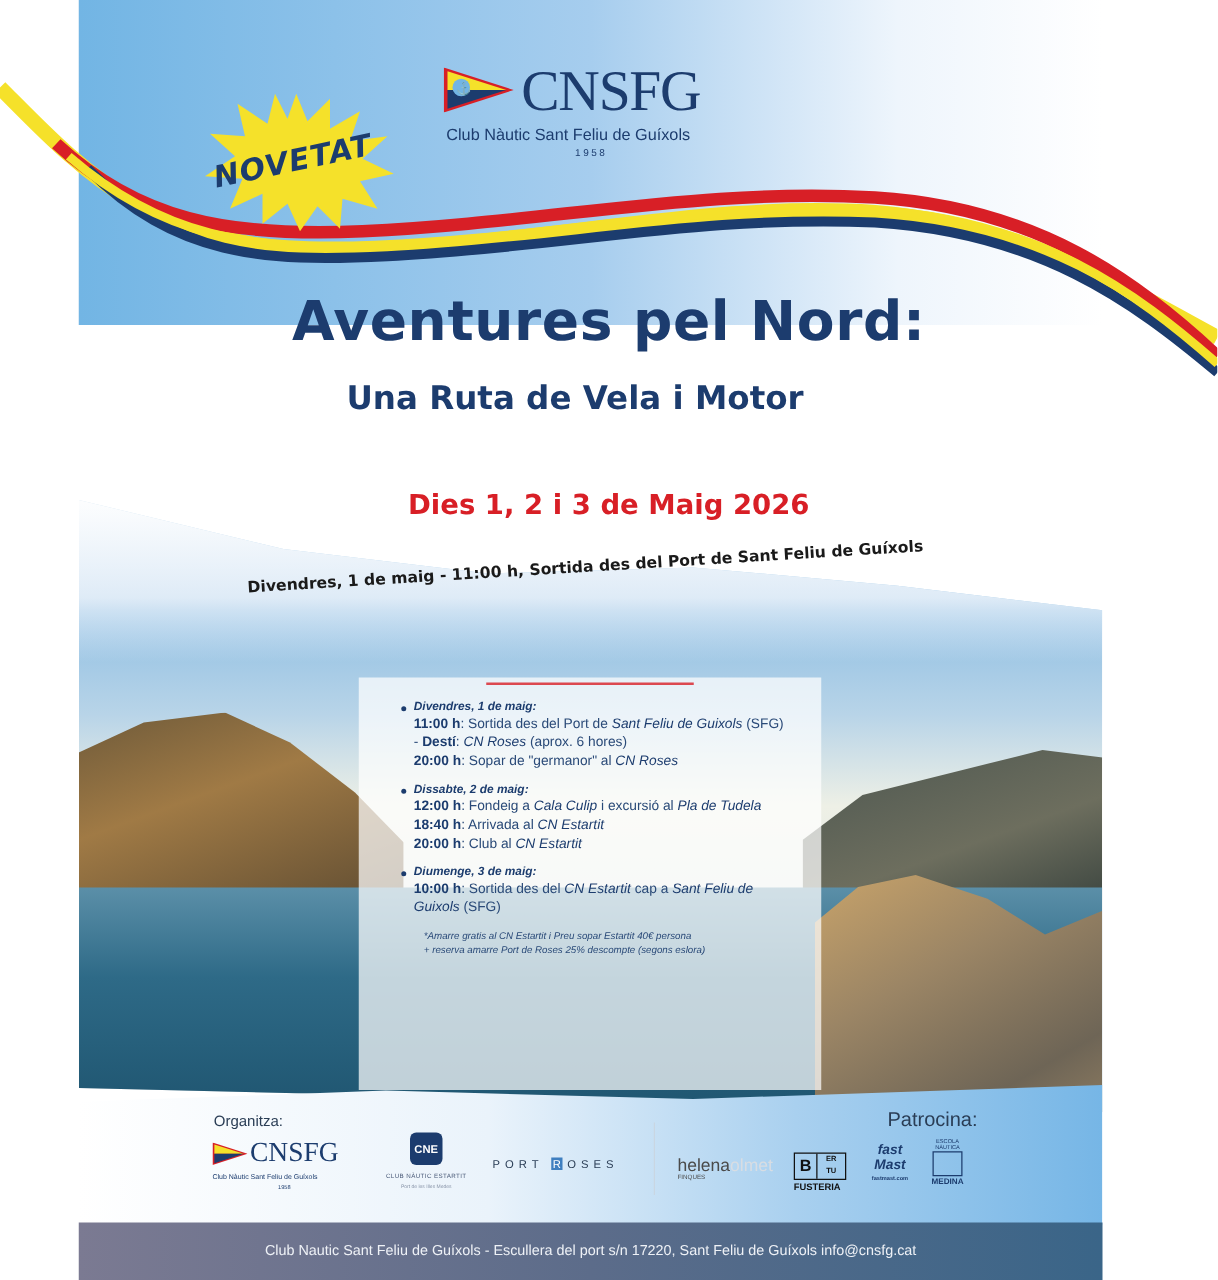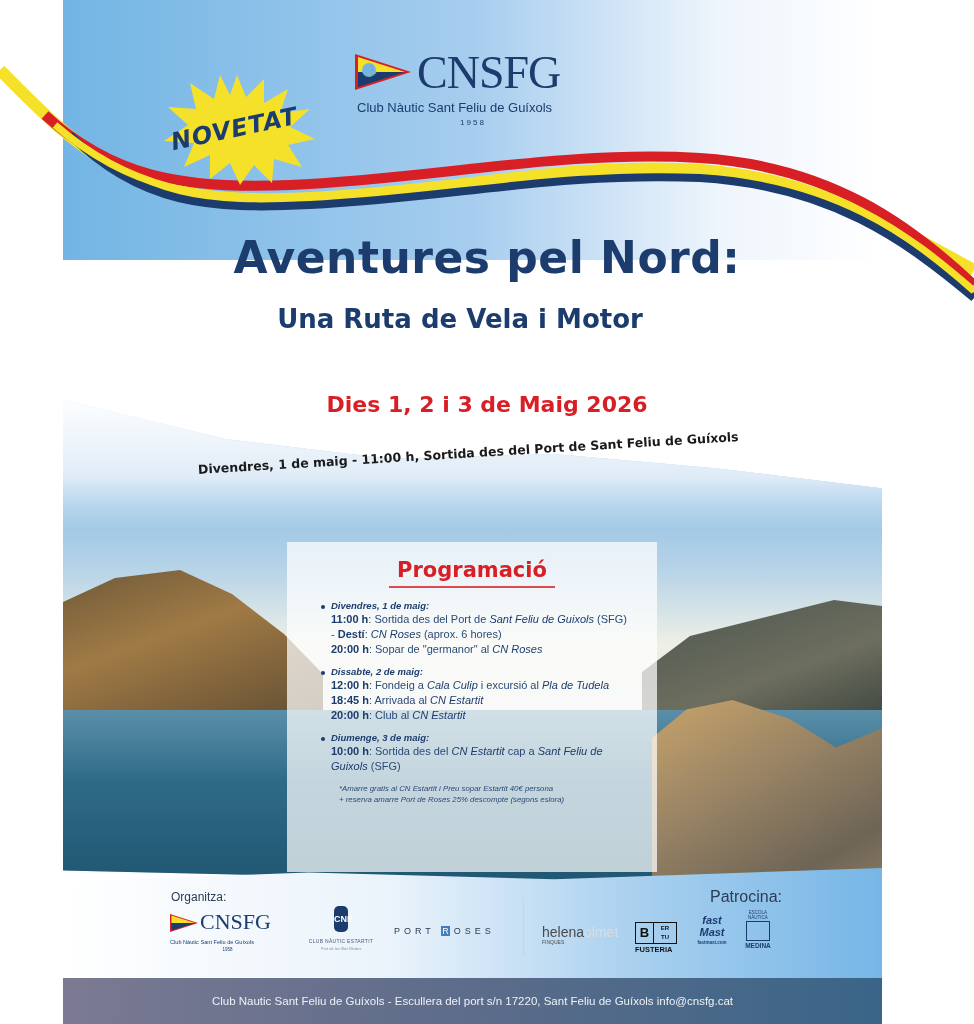--- a/index.html
+++ b/index.html
@@ -89,21 +89,21 @@
     background: linear-gradient(90deg, #ffffff 0%, #eaf3fb 40%, #a9d0ef 70%, #76b6e6 100%);
     clip-path: polygon(0 12%, 30% 4%, 60% 10%, 100% 0, 100% 100%, 0 100%);
   }
   .org-label { position: absolute; left: 171px; top: 890px; font-size: 12px; color: #2a3d55; }
   .pat-label { position: absolute; left: 710px; top: 888px; font-size: 16px; color: #2a3d55; }
   .org-cnsfg { position: absolute; left: 170px; top: 912px; width: 115px; height: 45px; }
   .org-cnsfg .brand { position: absolute; left: 30px; top: -3px; font-family: "Liberation Serif", serif; font-size: 22px; color: #1c3c6e; }
   .org-cnsfg .sub { position: absolute; left: 0; top: 27px; font-size: 5.6px; color: #1c3c6e; white-space: nowrap; }
   .org-cnsfg .yr { position: absolute; left: 0; width: 115px; top: 35px; text-align: center; font-size: 4.5px; color: #1c3c6e; }
   .org-cne { position: absolute; left: 306px; top: 906px; width: 70px; height: 50px; text-align: center; }
-  .org-cne .badge { width: 14px; height: 26px; margin: 0 auto; border-radius: 5px; background: #1c3c6e; color: #fff; font-size: 9px; font-weight: bold; line-height: 26px; }
+  .org-cne .badge { width: 26px; height: 26px; margin: 0 auto; border-radius: 5px; background: #1c3c6e; color: #fff; font-size: 9px; font-weight: bold; line-height: 26px; }
   .org-cne .name { font-size: 5px; color: #4a5a78; margin-top: 6px; letter-spacing: 0.3px; }
   .org-cne .port { font-size: 4px; color: #8894a8; margin-top: 2px; }
   .org-portroses { position: absolute; left: 394px; top: 926px; font-size: 9px; letter-spacing: 4px; color: #2a3d55; }
   .org-portroses .r { display: inline-block; background: #3f7fc0; color: #fff; padding: 0 1px; letter-spacing: 0; margin-right: 4px; }
   .divider { position: absolute; left: 523px; top: 898px; width: 1px; height: 58px; background: #c9d6e2; }
 
   .sp-helena { position: absolute; left: 542px; top: 924px; font-size: 14px; color: #4a4a4a; }
   .sp-helena .fade { color: #d8dde3; }
   .sp-helena .fin { position: absolute; left: 0; top: 15px; font-size: 5px; color: #4a4a4a; }
   .sp-bertu { position: absolute; left: 635px; top: 922px; width: 44px; height: 32px; }
@@ -166,39 +166,38 @@
   <div class="cliff-left"></div>
   <div class="cliff-right"></div>
   <div class="sea"></div>
   <div class="rocks-right"></div>
   <div class="wave-band"></div>
 </div>
 
 <div class="departure">Divendres, 1 de maig - 11:00 h,  Sortida des del Port de Sant Feliu de Guíxols</div>
 
 <div class="program">
-  <h2>Programació</h2>
   <div class="underline"></div>
   <ul>
     <li>
       <div class="day">Divendres, 1 de maig:</div>
       <div class="line">
         <b>11:00 h</b><span>: Sortida des del Port de </span><i>Sant Feliu de Guixols</i><span> (SFG) - </span><b>Destí</b><span>: </span><i>CN Roses</i><span> (aprox. 6 hores)</span>
       </div>
       <div class="line">
         <b>20:00 h</b><span>: Sopar de "germanor" al </span><i>CN Roses</i>
       </div>
     </li>
     <li>
       <div class="day">Dissabte, 2 de maig:</div>
       <div class="line">
         <b>12:00 h</b><span>: Fondeig a </span><i>Cala Culip</i><span> i excursió al </span><i>Pla de Tudela</i>
       </div>
       <div class="line">
-        <b>18:45 h</b><span>: Arrivada al </span><i>CN Estartit</i>
+        <b>18:40 h</b><span>: Arrivada al </span><i>CN Estartit</i>
       </div>
       <div class="line">
         <b>20:00 h</b><span>: Club al </span><i>CN Estartit</i>
       </div>
     </li>
     <li>
       <div class="day">Diumenge, 3 de maig:</div>
       <div class="line">
         <b>10:00 h</b><span>: Sortida des del </span><i>CN Estartit</i><span> cap a </span><i>Sant Feliu de Guixols</i><span> (SFG)</span>
       </div>

